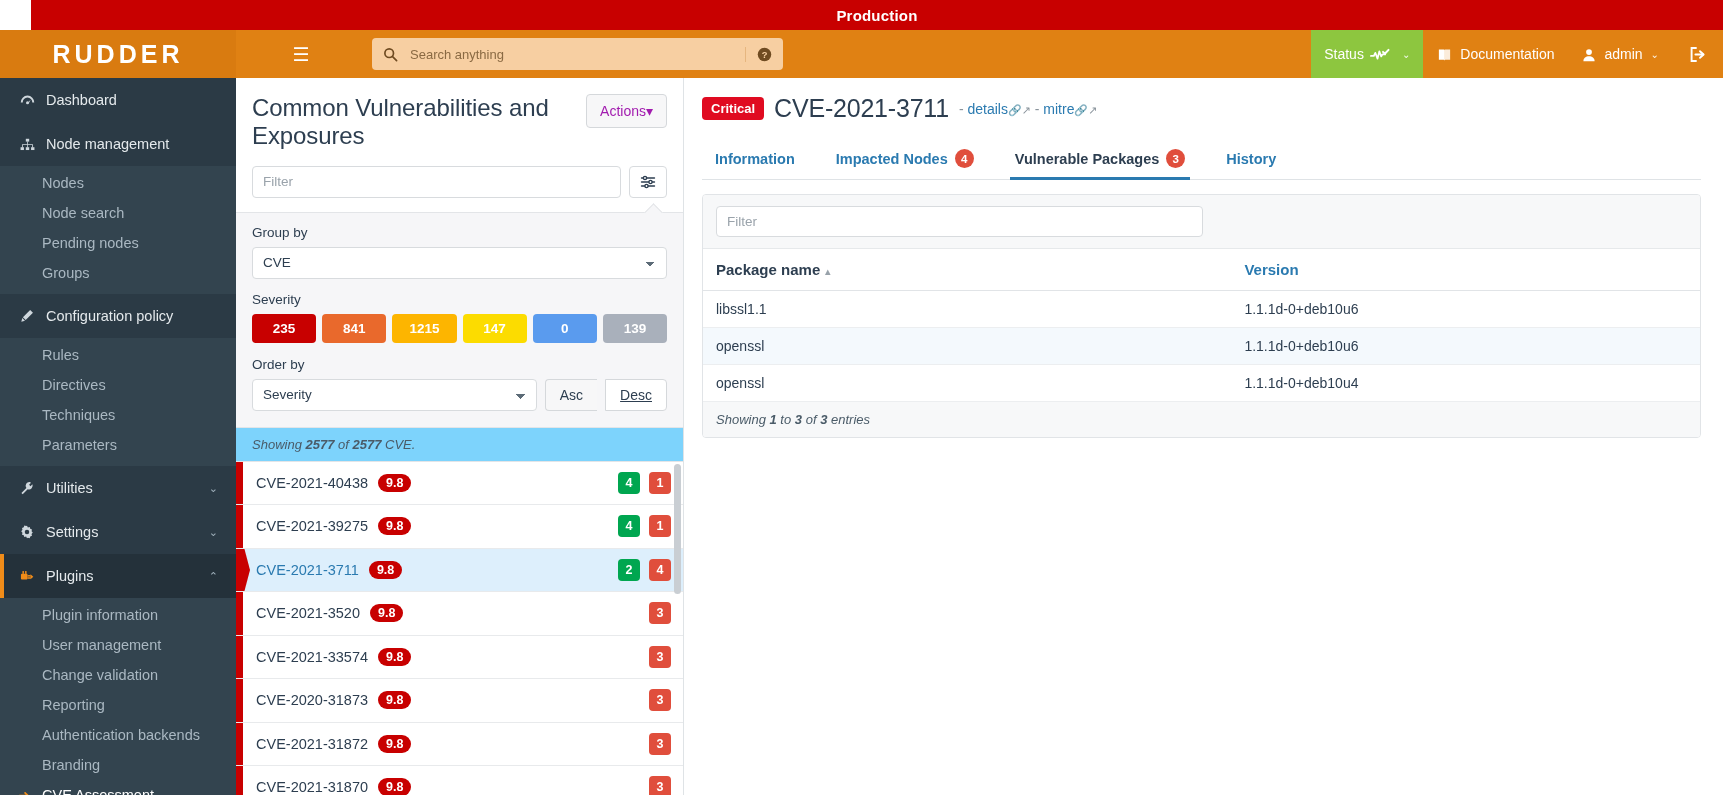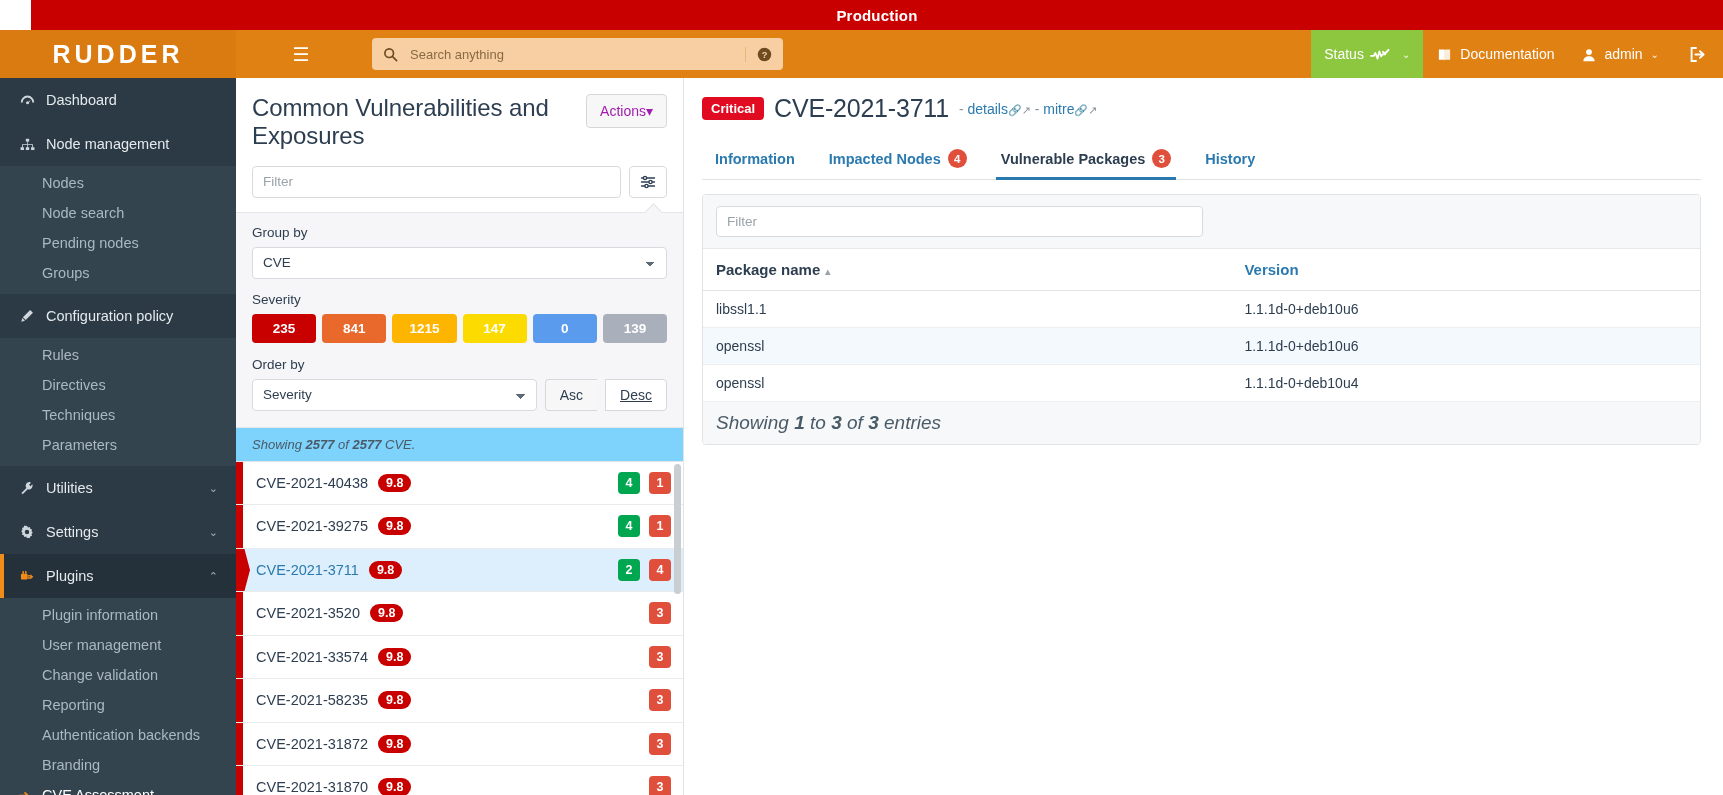--- a/index.html
+++ b/index.html
@@ -283,21 +283,21 @@
   .detail-title-row { display: flex; align-items: center; gap: 10px; }
   .crit-badge {
     background: #e00b21; color: #fff; font-size: 13px; font-weight: bold;
     border-radius: 4px; padding: 4px 9px;
   }
   .cve-title { font-size: 25px; color: #2d3e50; letter-spacing: -0.2px; }
   .title-links { font-size: 14px; color: #8a949c; }
   .title-links a { color: #2a7ab0; text-decoration: none; }
   .ext { font-size: 11px; }
   .tabs {
-    display: flex; align-items: stretch; gap: 8px;
+    display: flex; align-items: stretch; gap: 15px;
     border-bottom: 1px solid #dfe3e6;
     margin-top: 16px;
   }
   .tab {
     padding: 10px 13px 11px 13px;
     font-size: 14.5px; color: #2a7ab0; cursor: pointer;
     display: flex; align-items: center; gap: 7px;
     position: relative; font-weight: bold;
   }
   .tab.active { color: #2d3e50; }
@@ -339,21 +339,21 @@
   table.pkg th.name { color: #2d3e50; width: 53%; }
   table.pkg th.ver { color: #2a7ab0; }
   .sort-caret { display: inline-block; margin-left: 5px; color: #98a2aa; font-size: 10px; }
   table.pkg td {
     font-size: 14px; padding: 10px 13px; color: #2d3e50;
     border-bottom: 1px solid #eceef0;
   }
   table.pkg tr.alt td { background: #f4f9fd; }
   .card-foot {
     padding: 10px 13px; background: #f7f8f9;
-    font-size: 19px; font-style: italic; color: #4a5b68;
+    font-size: 13px; font-style: italic; color: #4a5b68;
   }
   .ic-svg { display: inline-block; vertical-align: middle; }
 </style>
 </head>
 <body>
 
 <div class="app">
 
   <div class="prod-banner">
     <span>Production</span>
@@ -656,21 +656,21 @@
         <div class="cve-row">
           <span class="bar"></span>
           <span class="cve-name">CVE-2021-33574</span>
           <span class="score-pill">9.8</span>
           <span class="cve-counts">
             <span class="cnt red">3</span>
           </span>
         </div>
         <div class="cve-row">
           <span class="bar"></span>
-          <span class="cve-name">CVE-2021-58235</span>
+          <span class="cve-name">CVE-2020-31873</span>
           <span class="score-pill">9.8</span>
           <span class="cve-counts">
             <span class="cnt red">3</span>
           </span>
         </div>
         <div class="cve-row">
           <span class="bar"></span>
           <span class="cve-name">CVE-2021-31872</span>
           <span class="score-pill">9.8</span>
           <span class="cve-counts">

